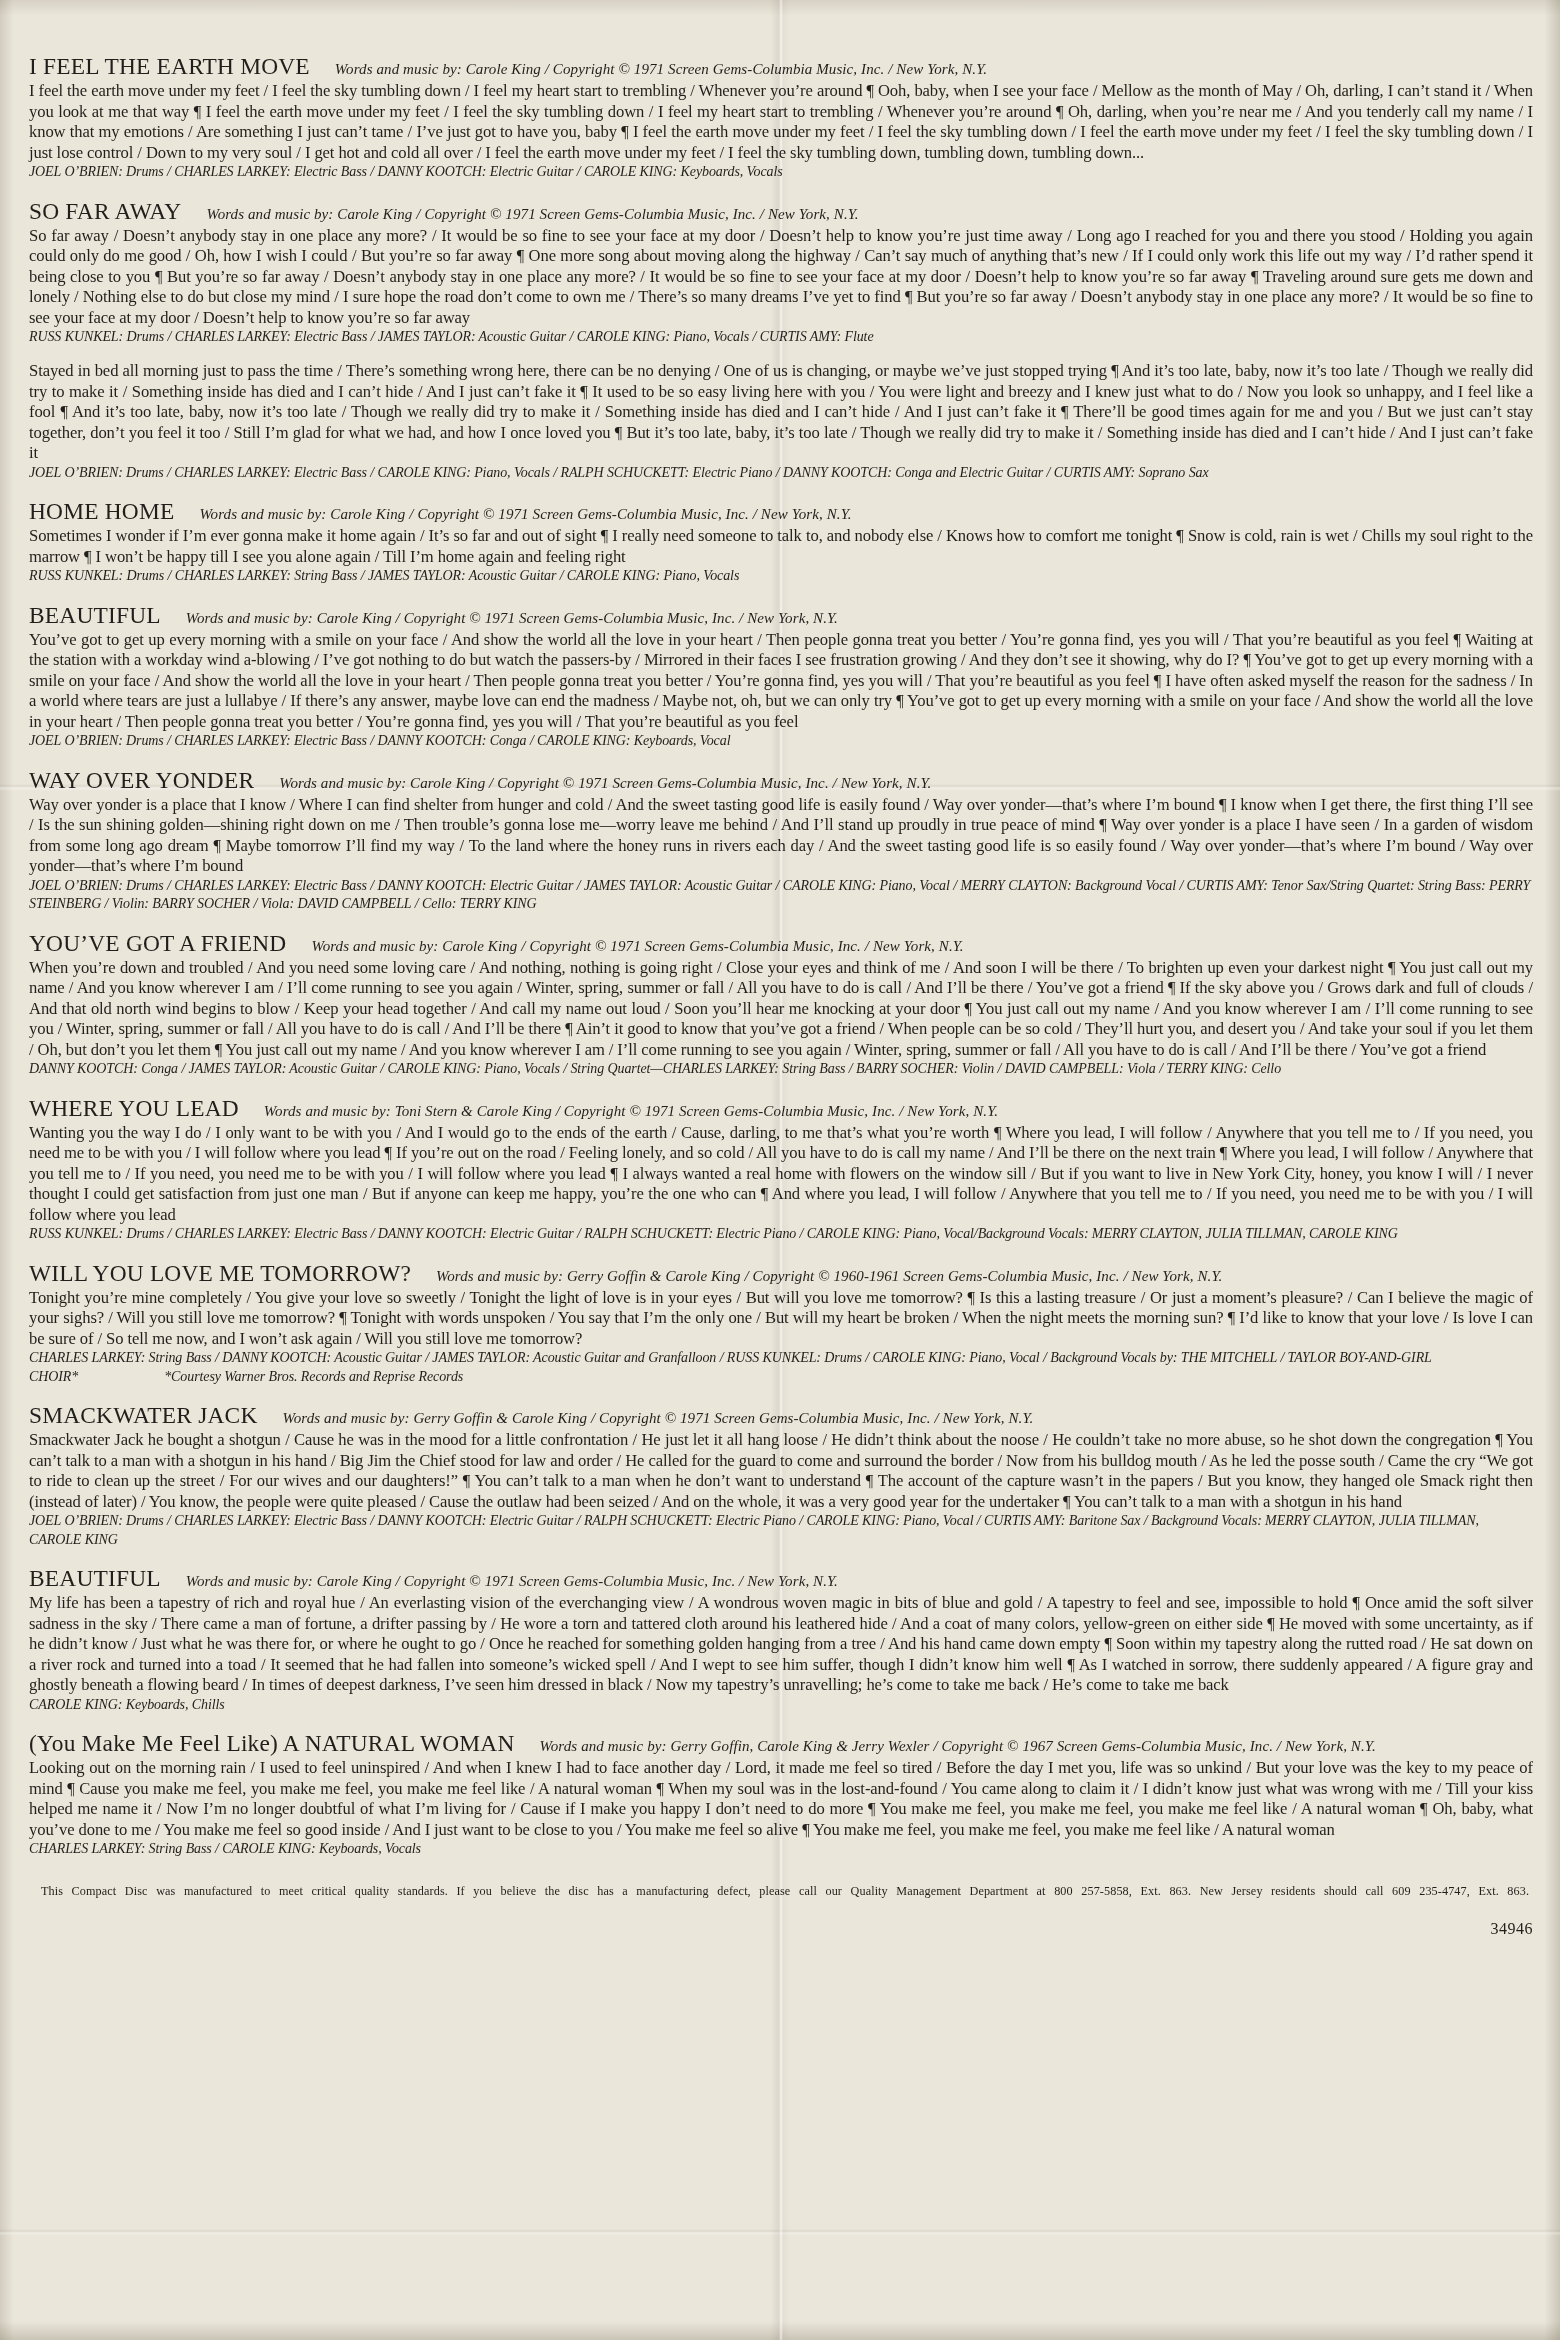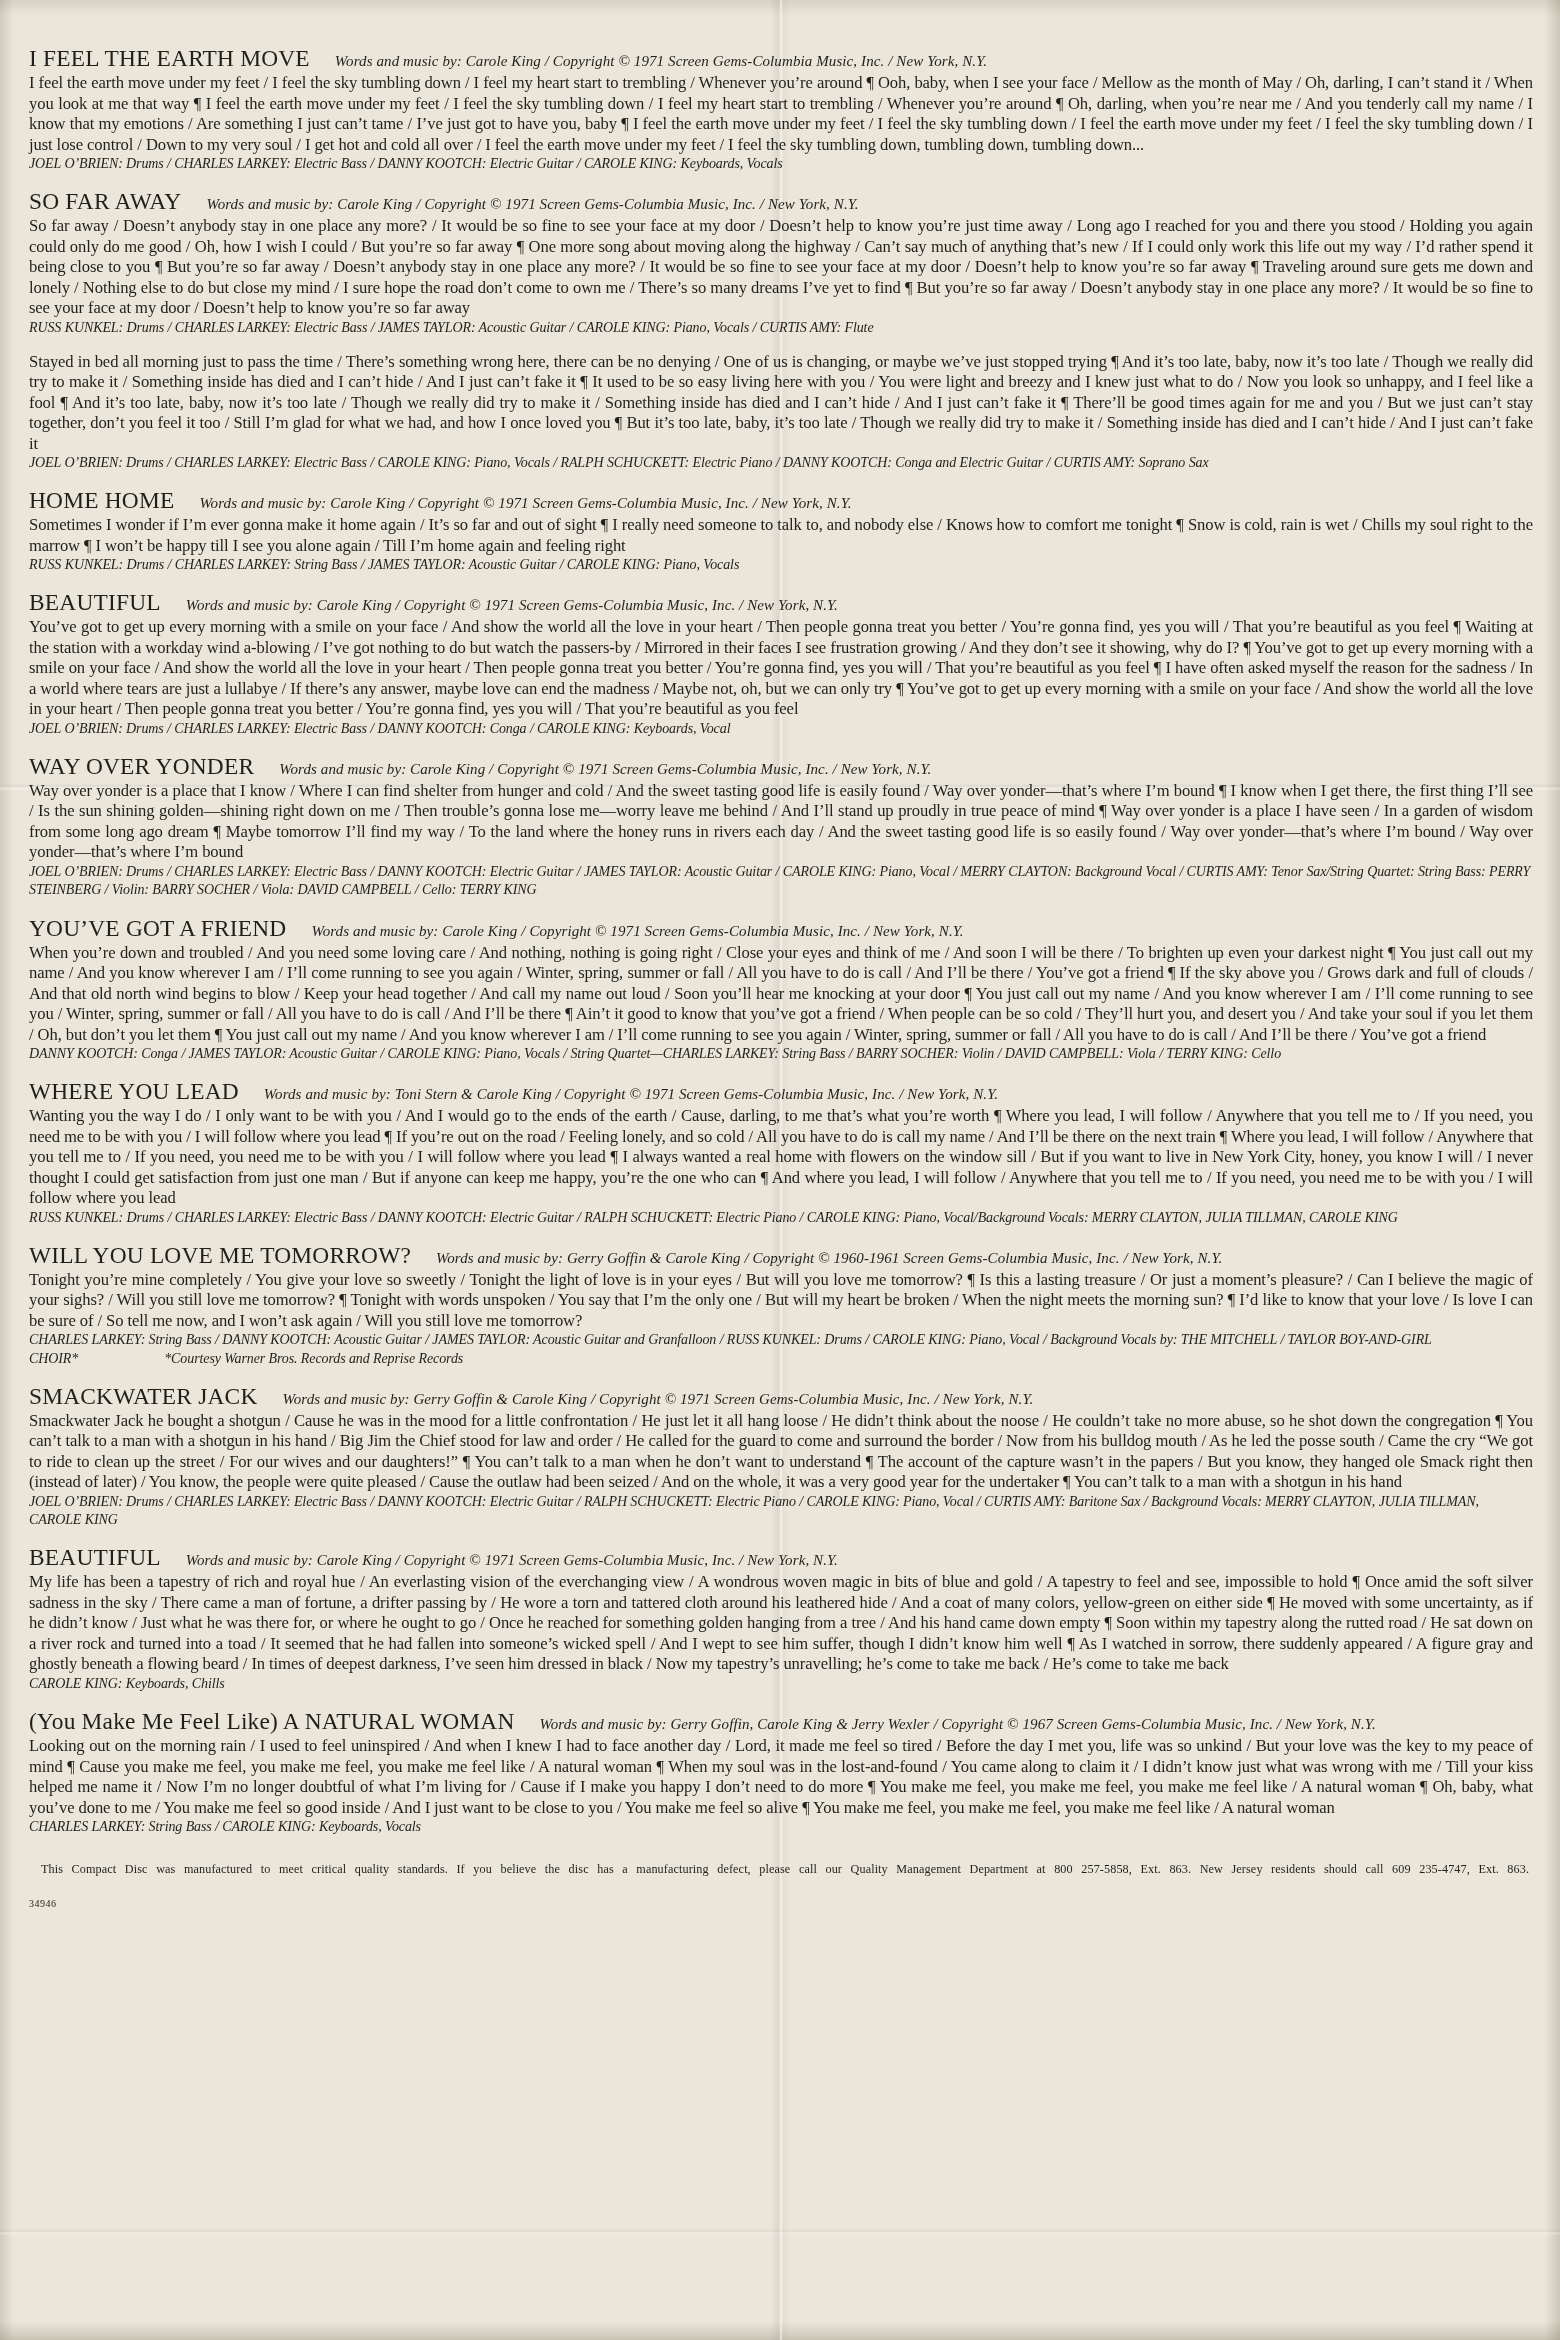--- a/index.html
+++ b/index.html
@@ -12,21 +12,21 @@
       linear-gradient(180deg, rgba(0,0,0,0) 784px, rgba(110,100,80,0.10) 786px, rgba(255,255,255,0.35) 788px, rgba(0,0,0,0) 791px),
       linear-gradient(180deg, rgba(0,0,0,0) 2229px, rgba(110,100,80,0.10) 2231px, rgba(255,255,255,0.30) 2233px, rgba(0,0,0,0) 2236px),
       linear-gradient(90deg, rgba(110,100,80,0.20) 0, rgba(110,100,80,0) 13.7px),
       linear-gradient(270deg, rgba(110,100,80,0.25) 0, rgba(110,100,80,0) 15.6px),
       linear-gradient(0deg, rgba(110,100,80,0.28) 0, rgba(110,100,80,0) 19.5px),
       linear-gradient(180deg, rgba(110,100,80,0.16) 0, rgba(110,100,80,0) 15.6px),
       #eae6da;
   }
   .sheet { padding: 37px 27px 0 29px; }
   .song { margin: 0 0 14.6px 0; }
-  .song-header { display: flex; align-items: baseline; margin: 8px 0 1px 0; }
+  .song-header { display: flex; align-items: baseline; margin: 16px 0 1px 0; }
   .song-title {
     font-size: 23.4px; font-weight: normal; margin: 0;
     letter-spacing: 0.2px; white-space: nowrap;
   }
   .song-credit {
     font-style: italic; font-size: 15px; margin-left: 25px; white-space: nowrap;
     letter-spacing: 0.1px;
   }
   .lyrics {
     margin: 0; font-size: 16.6px; line-height: 20.5px; text-align: justify;
@@ -37,21 +37,21 @@
     letter-spacing: -0.1px;
   }
   .choir-note { margin-left: 86px; }
   .page-footer { margin-top: 25px; }
   .footer-note {
     margin: 12px; font-size: 12.2px; word-spacing: 5.4px; letter-spacing: 0.1px;
     white-space: nowrap;
     text-align: right;
   }
   .catalog-number {
-    margin: 21.5px 0 0 0; font-size: 10px; text-align: left; letter-spacing: 0.5px;
+    margin: 21.5px 0 0 0; font-size: 16px; text-align: right; letter-spacing: 0.5px;
   }
 </style>
 </head>
 <body>
 
 <div class="sheet">
 
   <section class="song">
     <div class="song-header">
       <h2 class="song-title">I FEEL THE EARTH MOVE</h2>

